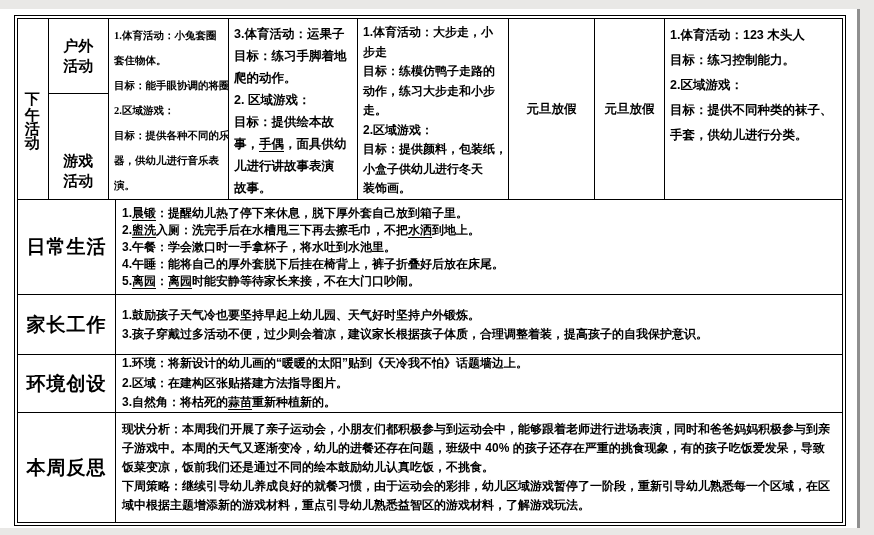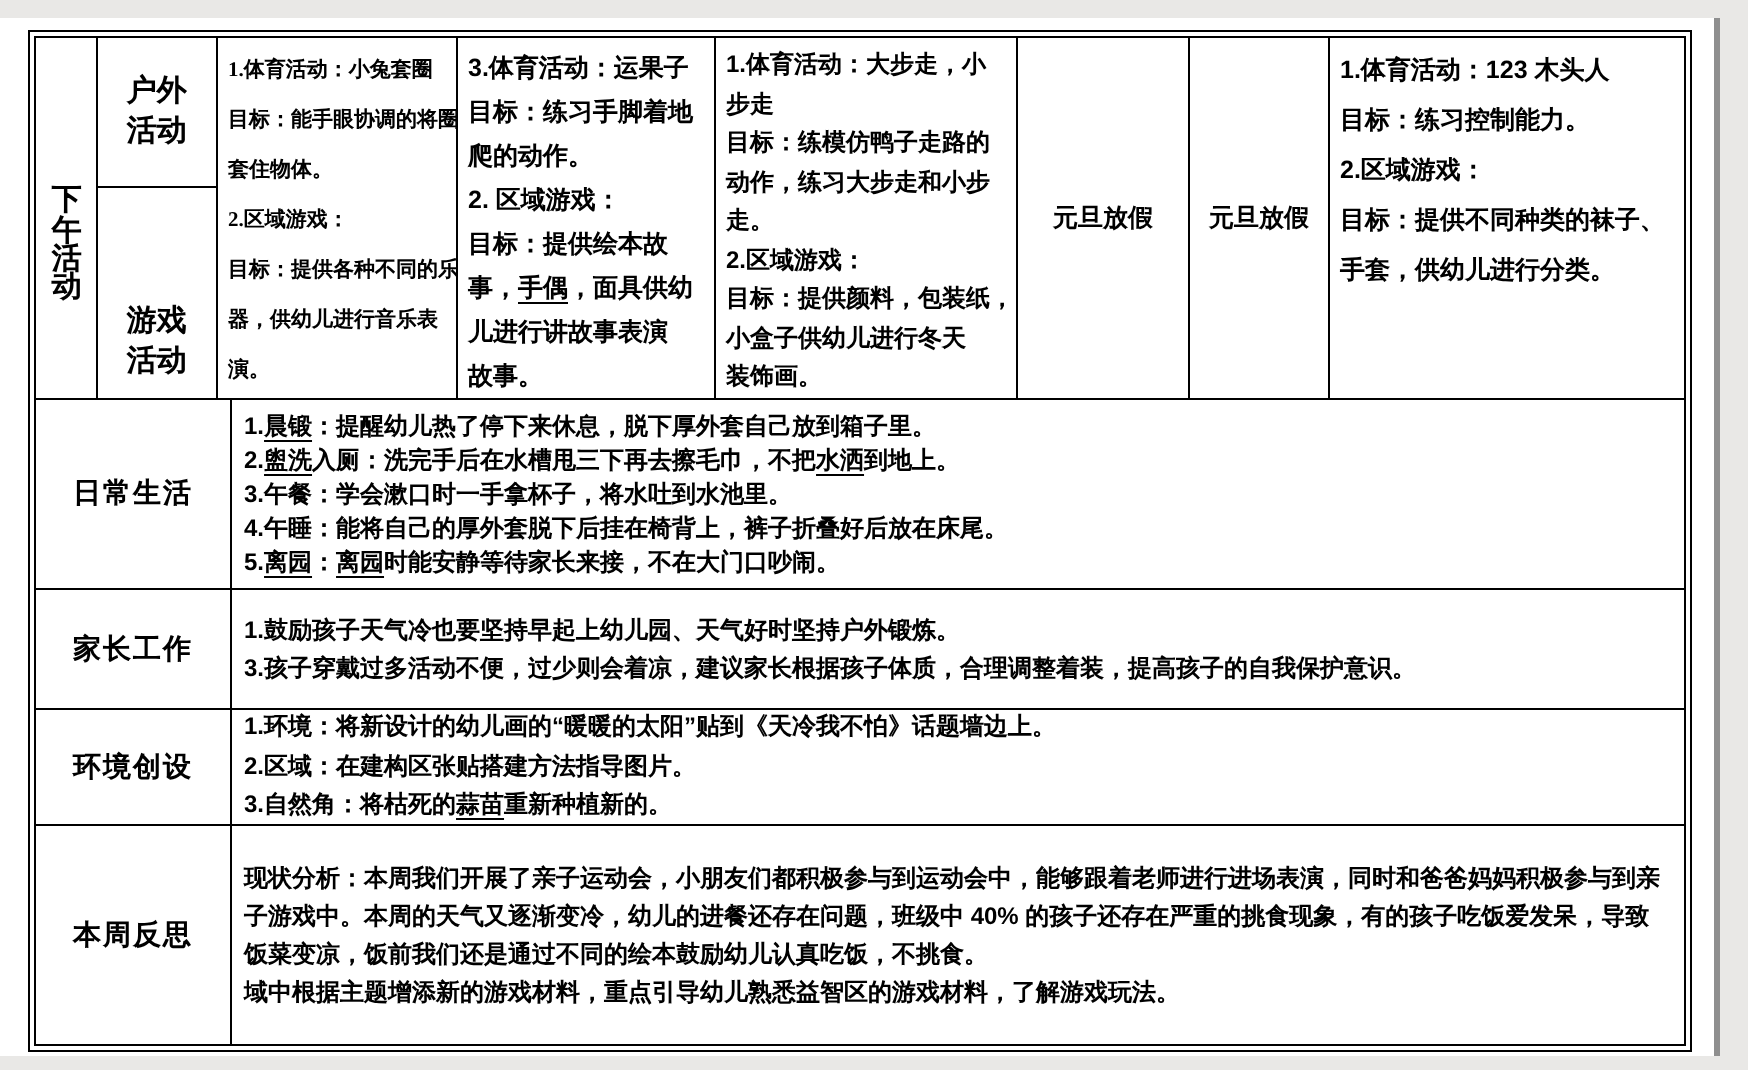--- a/index.html
+++ b/index.html
@@ -55,21 +55,21 @@
   .holiday { display:flex; align-items:center; justify-content:center; padding:0; font-size:12.5px; }
   
   .irow { display:flex; border-top:1px solid #000; }
   .irow:nth-child(2) { height:95px; }
   .irow:nth-child(3) { height:60px; }
   .irow:nth-child(4) { height:58px; }
   .irow:nth-child(5) { flex:1; }
   .row-label {
     width:98px; border-right:1px solid #000;
     display:flex; align-items:center; justify-content:center;
-    font-size:14px; letter-spacing:1px; flex:none;text-align:right;
+    font-size:19px; letter-spacing:1px; flex:none;text-align:right;
   }
   .row-content { flex:1; overflow:hidden; padding-left:6px; font-size:12px;
     display:flex; flex-direction:column; justify-content:center; }
   .row-content .tl { white-space:nowrap; }
   .irow:nth-child(2) .tl { line-height:18.5px; }
   .irow:nth-child(3) .tl { line-height:19.5px; }
   .irow:nth-child(4) .tl { line-height:19px; }
   .irow:nth-child(5) .tl { line-height:20px; }
   
   .sp {
@@ -96,22 +96,22 @@
           <span class="wrap2">户外活动</span>
         </div>
         <div class="sub-cell">
           <span class="wrap2">游戏活动</span>
         </div>
       </div>
 
       <div id="day-cells" style="display:flex; flex:1;">
           <div class="cell daycell day1">
             <div class="tl"><span>1.体育活动：小兔套圈</span></div>
+            <div class="tl"><span>套住物体。</span></div>
             <div class="tl"><span>目标：能手眼协调的将圈</span></div>
-            <div class="tl"><span>套住物体。</span></div>
             <div class="tl"><span>2.区域游戏：</span></div>
             <div class="tl"><span>目标：提供各种不同的乐</span></div>
             <div class="tl"><span>器，供幼儿进行音乐表</span></div>
             <div class="tl"><span>演。</span></div>
           </div>
           <div class="cell daycell day2">
             <div class="tl"><span>3.体育活动：运果子</span></div>
             <div class="tl"><span>目标：练习手脚着地</span></div>
             <div class="tl"><span>爬的动作。</span></div>
             <div class="tl"><span>2. 区域游戏：</span></div>
@@ -172,20 +172,21 @@
             <div class="tl"><span>2.区域：在建构区张贴搭建方法指导图片。</span></div>
             <div class="tl"><span>3.自然角：将枯死的</span><span class="sp">蒜苗</span><span>重新种植新的。</span></div>
           </div>
         </div>
         <div class="irow" style="flex: 1 1 0%;">
           <div class="row-label">本周反思</div>
           <div class="row-content">
             <div class="tl"><span>现状分析：本周我们开展了亲子运动会，小朋友们都积极参与到运动会中，能够跟着老师进行进场表演，同时和爸爸妈妈积极参与到亲</span></div>
             <div class="tl"><span>子游戏中。本周的天气又逐渐变冷，幼儿的进餐还存在问题，班级中 40% 的孩子还存在严重的挑食现象，有的孩子吃饭爱发呆，导致</span></div>
             <div class="tl"><span>饭菜变凉，饭前我们还是通过不同的绘本鼓励幼儿认真吃饭，不挑食。</span></div>
+            <div class="tl"><span>下周策略：继续引导幼儿养成良好的就餐习惯，由于运动会的彩排，幼儿区域游戏暂停了一阶段，重新引导幼儿熟悉每一个区域，在区</span></div>
             <div class="tl"><span>域中根据主题增添新的游戏材料，重点引导幼儿熟悉益智区的游戏材料，了解游戏玩法。</span></div>
           </div>
         </div>
       </div>
 
   </div>
 </div>
 <div class="page-edge-right"></div>
 
 </body></html>

